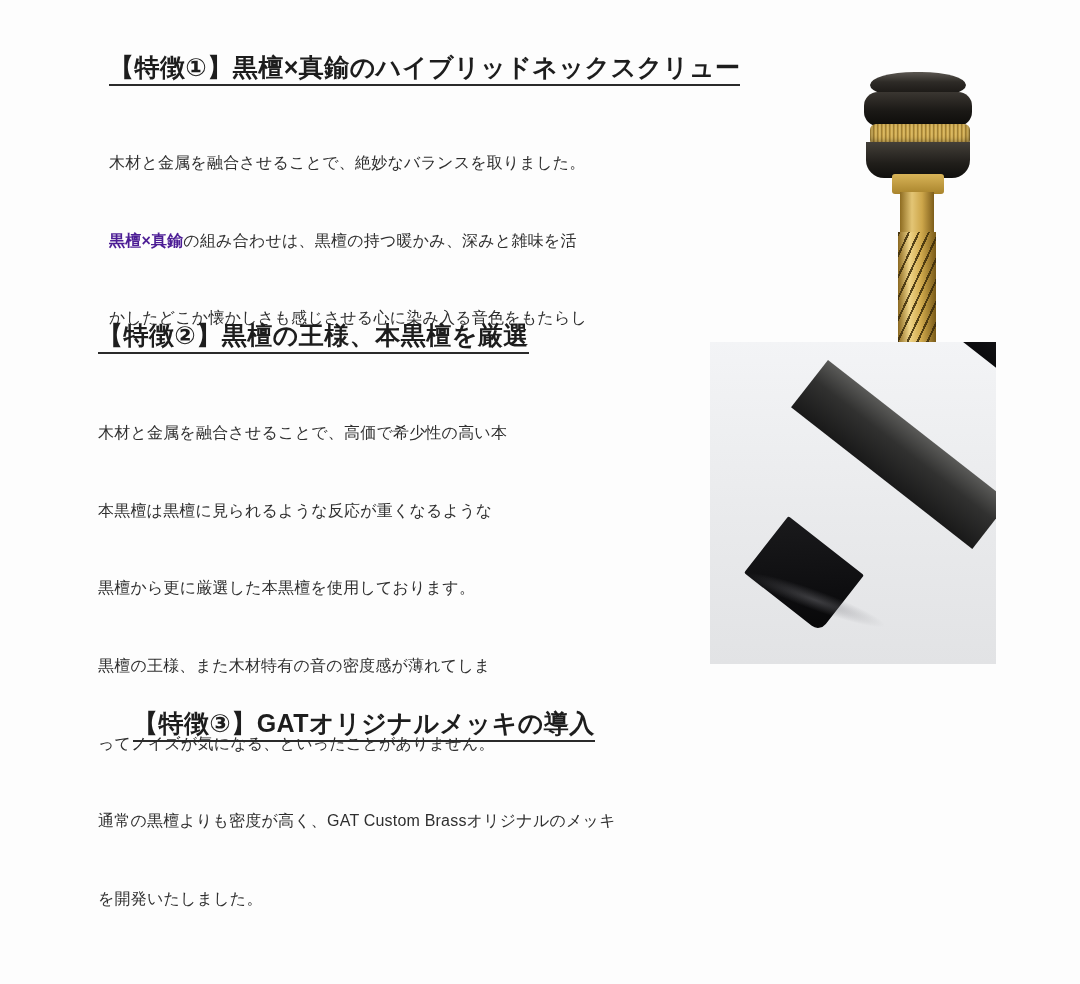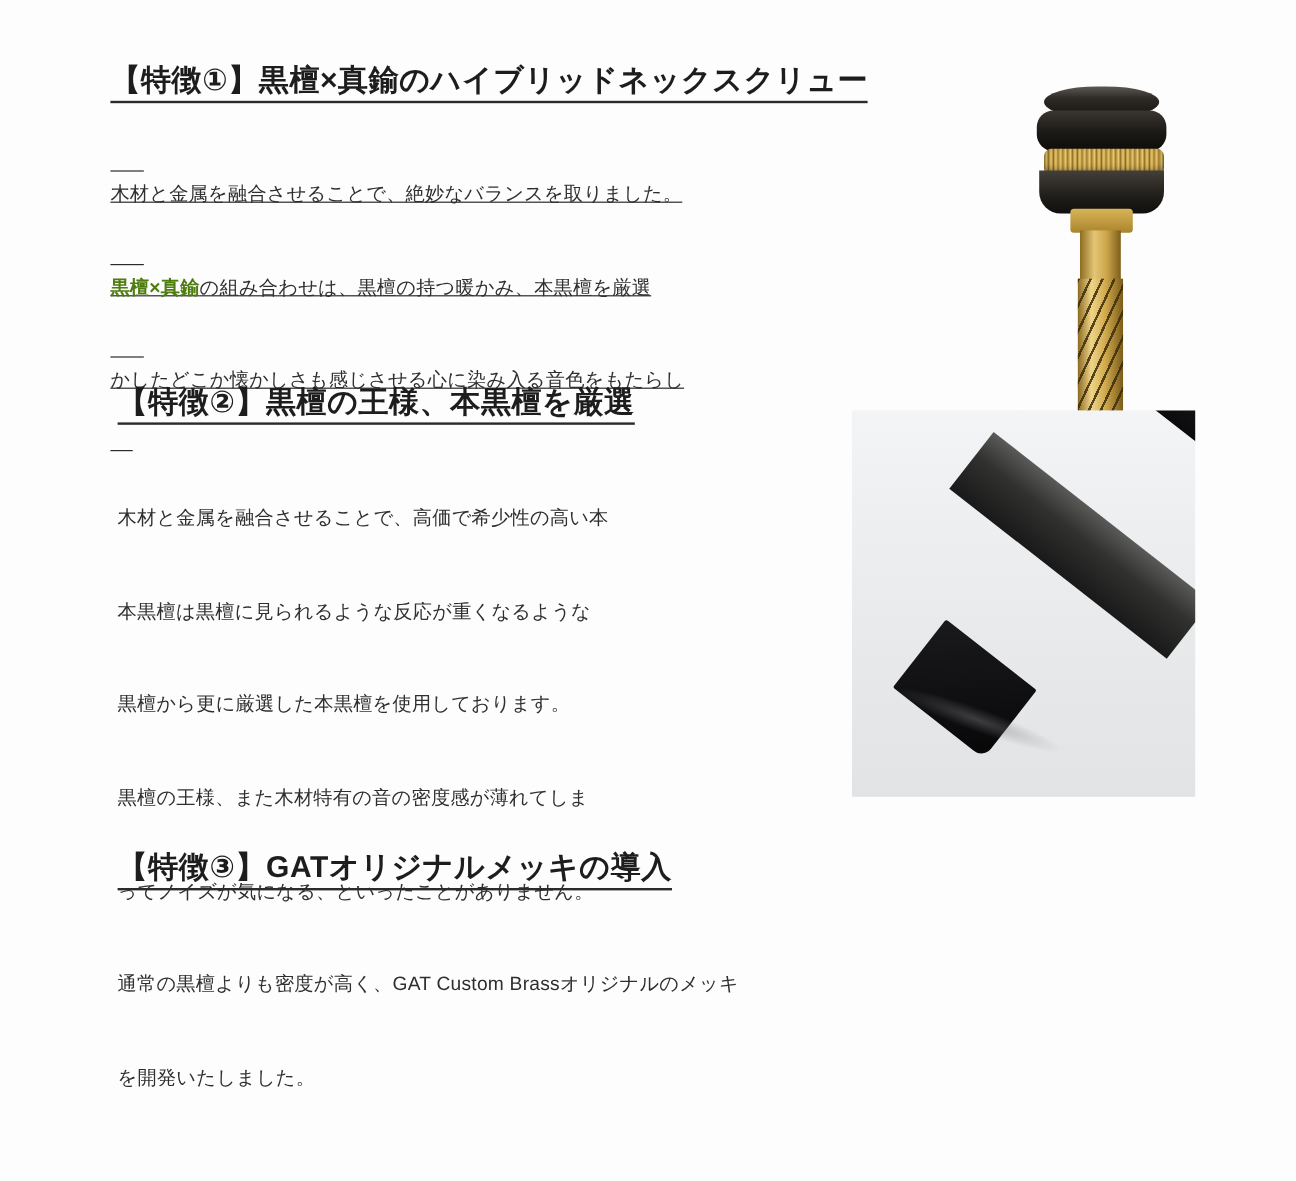--- a/index.html
+++ b/index.html
@@ -39,29 +39,28 @@
   }
   .body-text {
     font-size: 16px;
     line-height: 1.62;
     color: #2f2f2f;
     letter-spacing: 0.2px;
     white-space: pre-wrap;
   }
   .body-text b {
     font-weight: bold;
-    color: #4d7c0f;
+    color: #4c1d95;
   }
 
   #sec1 {
     position: absolute;
-    left: 92px;
+    left: 109px;
     top: 52px;
     width: 730px;
-    text-decoration: underline;
   }
   #sec1 .heading { font-size: 25px; }
   #sec1-para {
     margin-top: 12px;
     width: 726px;
   }
   .line { display: block; }
 
   
   #screw-figure {
@@ -207,36 +206,36 @@
     transform: rotate(20deg);
   }
 
   
   #sec3 {
     position: absolute;
     left: 98px;
     top: 708px;
     width: 860px;
   }
-  #sec3 .heading { font-size: 25px; }
+  #sec3 .heading { font-size: 25px; margin-left: 35px; }
   #sec3-para {
     margin-top: 14px;
     width: 860px;
   }
 </style>
 </head>
 <body>
 
 <div class="page">
 
   <div class="section" id="sec1">
     <div class="heading">【特徴①】黒檀×真鍮のハイブリッドネックスクリュー</div>
     <div class="body-text" id="sec1-para">
       <span class="line">木材と金属を融合させることで、絶妙なバランスを取りました。</span>
-      <span class="line"><b>黒檀×真鍮</b><span>の組み合わせは、黒檀の持つ暖かみ、本黒檀を厳選</span></span>
+      <span class="line"><b>黒檀×真鍮</b><span>の組み合わせは、黒檀の持つ暖かみ、深みと雑味を活</span></span>
       <span class="line">かしたどこか懐かしさも感じさせる心に染み入る音色をもたらし</span>
     </div>
   </div>
 
   <div id="screw-figure">
     <div class="screw-wrap">
       <div class="screw-head"></div>
       <div class="screw-head2"></div>
       <div class="screw-brassring"></div>
       <div class="screw-head3"></div>

